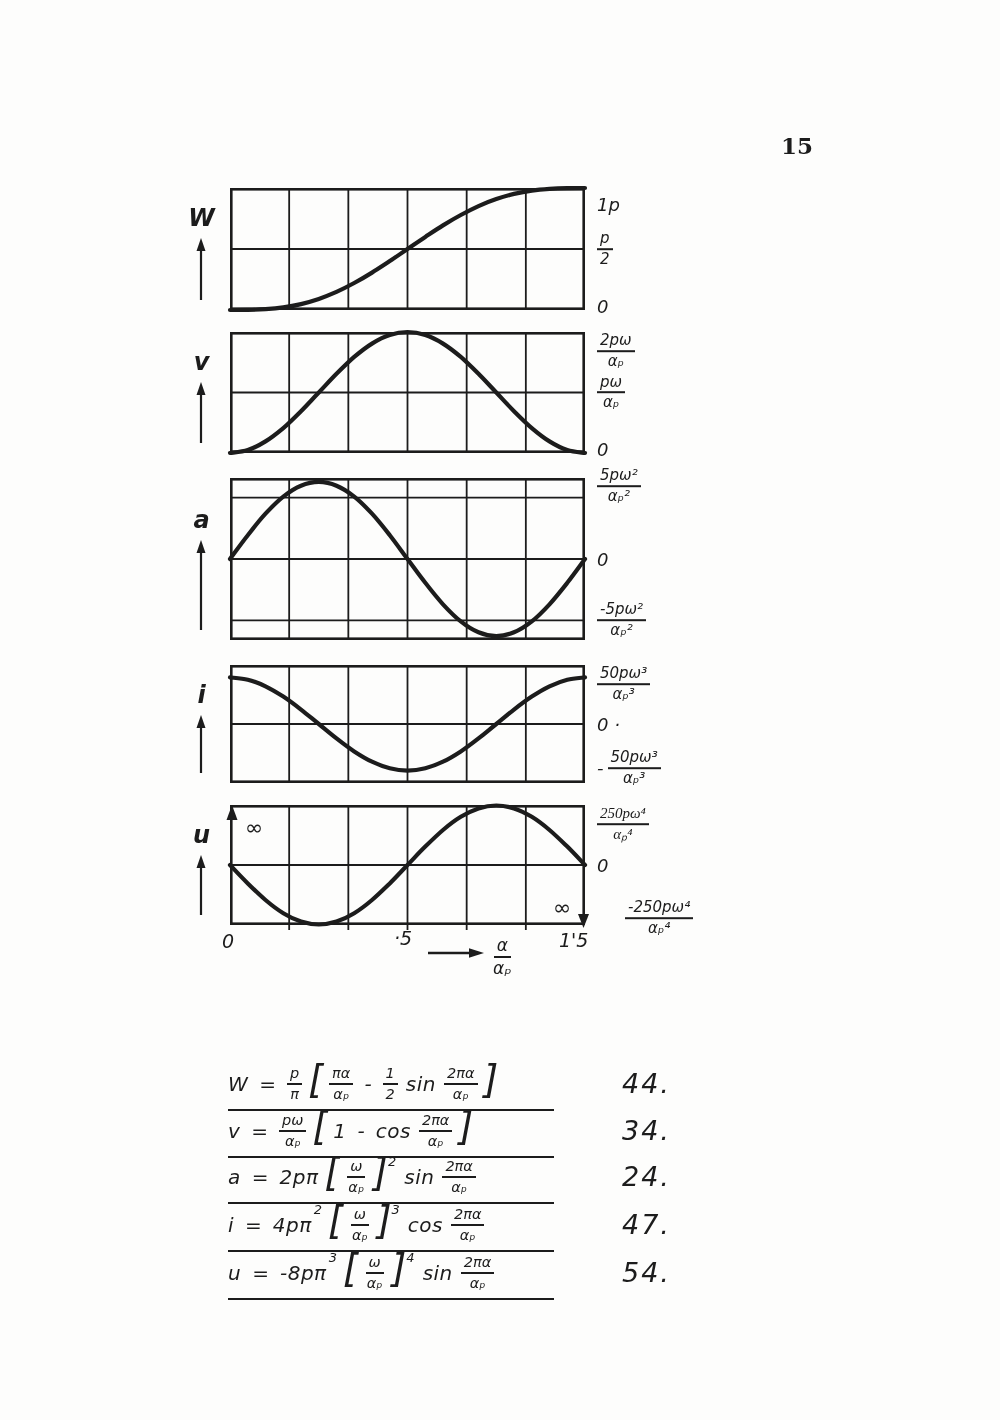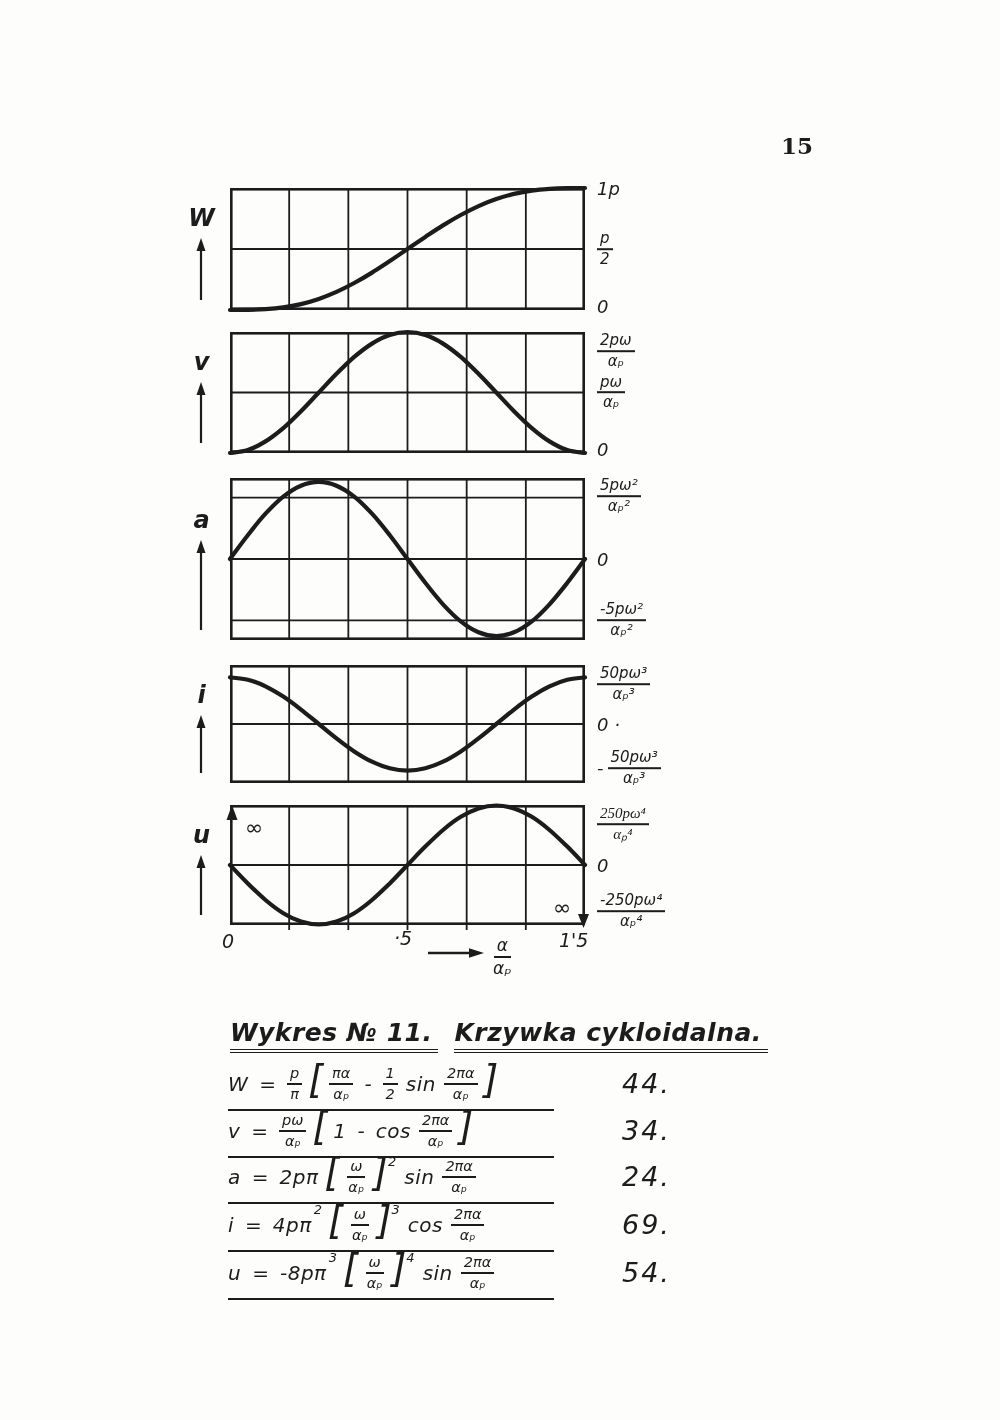--- a/index.html
+++ b/index.html
@@ -56,21 +56,21 @@
           </g>
           <rect x="1.3" y="1.3" width="352.4" height="119.4" fill="none" stroke="#1c1c1c" stroke-width="2.6"></rect>
           <path d="M0.0,122.0C3.0,122.0,11.8,122.0,17.8,121.9C23.7,121.8,29.6,121.6,35.5,121.2C41.4,120.8,47.3,120.3,53.3,119.4C59.2,118.6,65.1,117.5,71.0,116.1C76.9,114.7,82.8,112.9,88.8,110.9C94.7,108.9,100.6,106.5,106.5,103.9C112.4,101.2,118.3,98.2,124.2,95.0C130.2,91.8,136.1,88.3,142.0,84.6C147.9,81.0,153.8,77.0,159.8,73.1C165.7,69.2,171.6,65.0,177.5,61.0C183.4,57.0,189.3,52.8,195.3,48.9C201.2,45.0,207.1,41.0,213.0,37.4C218.9,33.7,224.8,30.2,230.8,27.0C236.7,23.8,242.6,20.8,248.5,18.1C254.4,15.5,260.3,13.1,266.3,11.1C272.2,9.1,278.1,7.3,284.0,5.9C289.9,4.5,295.8,3.4,301.8,2.6C307.7,1.7,313.6,1.2,319.5,0.8C325.4,0.4,331.3,0.2,337.3,0.1C343.2,-0.0,352.0,0.0,355.0,0.0" fill="none" stroke="#1c1c1c" stroke-width="4.2" stroke-linecap="round"></path>
         </svg>
         <div class="axis-letter" style="left: -46px; top: 16px;">W</div>
         <svg width="14" height="62" class="up-arrow" style="left: -36px; top: 50px;">
           <line x1="7" y1="62" x2="7" y2="7" stroke="#1c1c1c" stroke-width="2.2"></line>
           <polygon points="7,0 2.5,13 11.5,13" fill="#1c1c1c"></polygon>
         </svg>
         <div class="right-labels">
-          <div class="rlabel" style="top: 0; justify-content: center;">
+          <div class="rlabel" style="top: 16px; justify-content: center;">
             <span>1p</span>
           </div>
           <div class="rlabel" style="top: 61px;">
             <span class="frac">
               <span class="num">p</span>
               <span class="den">2</span>
             </span>
           </div>
           <div class="rlabel" style="top: 118px;">
             <span>0</span>
@@ -127,21 +127,21 @@
           </g>
           <rect x="1.3" y="1.3" width="352.4" height="159.4" fill="none" stroke="#1c1c1c" stroke-width="2.6"></rect>
           <path d="M0.0,81.0C3.0,77.0,11.8,64.7,17.8,57.2C23.7,49.6,29.6,42.1,35.5,35.7C41.4,29.3,47.3,23.3,53.3,18.6C59.2,13.9,65.1,10.1,71.0,7.7C76.9,5.2,82.8,3.9,88.8,3.9C94.7,3.9,100.6,5.2,106.5,7.7C112.4,10.1,118.3,13.9,124.2,18.6C130.2,23.3,136.1,29.3,142.0,35.7C147.9,42.1,153.8,49.6,159.8,57.2C165.7,64.7,171.6,73.1,177.5,81.0C183.4,88.9,189.3,97.3,195.3,104.8C201.2,112.4,207.1,119.9,213.0,126.3C218.9,132.7,224.8,138.7,230.8,143.4C236.7,148.1,242.6,151.9,248.5,154.3C254.4,156.8,260.3,158.1,266.3,158.1C272.2,158.1,278.1,156.8,284.0,154.3C289.9,151.9,295.8,148.1,301.8,143.4C307.7,138.7,313.6,132.7,319.5,126.3C325.4,119.9,331.3,112.4,337.3,104.8C343.2,97.3,352.0,85.0,355.0,81.0" fill="none" stroke="#1c1c1c" stroke-width="4.2" stroke-linecap="round"></path>
         </svg>
         <div class="axis-letter" style="left: -46px; top: 28px;">a</div>
         <svg width="14" height="90" class="up-arrow" style="left: -36px; top: 62px;">
           <line x1="7" y1="90" x2="7" y2="7" stroke="#1c1c1c" stroke-width="2.2"></line>
           <polygon points="7,0 2.5,13 11.5,13" fill="#1c1c1c"></polygon>
         </svg>
         <div class="right-labels">
-          <div class="rlabel" style="top: 18px;">
+          <div class="rlabel" style="top: 8px;">
             <span class="frac">
               <span class="num">5pω²</span>
               <span class="den">αₚ²</span>
             </span>
           </div>
           <div class="rlabel" style="top: 81px;">
             <span>0</span>
           </div>
           <div class="rlabel" style="top: 142.364px;">
             <span class="frac">
@@ -213,21 +213,21 @@
         <div class="right-labels">
           <div class="rlabel" style="top: 19px; font-family: Liberation Serif, serif;">
             <span class="frac">
               <span class="num">250pω⁴</span>
               <span class="den">αₚ⁴</span>
             </span>
           </div>
           <div class="rlabel" style="top: 60px;">
             <span>0</span>
           </div>
-          <div class="rlabel" style="top: 106px;">
+          <div class="rlabel" style="top: 113px; margin-left: 28px;">
             <span class="frac">
               <span class="num">-250pω⁴</span>
               <span class="den">αₚ⁴</span>
             </span>
           </div>
         </div>
       </div>
     </div>
 
   <div id="xaxis">
@@ -237,23 +237,20 @@
     <svg width="56" height="12" style="position:absolute;left:428px;top:947px;overflow:visible;">
       <line x1="0" y1="6" x2="43" y2="6" stroke="#1c1c1c" stroke-width="2.4"></line>
       <polygon points="56,6 41,1.2 41,10.8" fill="#1c1c1c"></polygon>
     </svg>
     <span class="frac" style="left:490px;top:936px;">
       <span class="num">α</span>
       <span class="den">αₚ</span>
     </span>
   </div>
 
-  <div id="title">
-    <span class="title-seg">Wykres № 11.</span><span class="title-seg">Krzywka cykloidalna.</span>
-  </div>
 
   <div id="equations">
       <div class="eq-row" style="top: 1064px;">
         <span class="eq-formula">
           <span class="tok-t">W</span>
           <span class="tok-op">=</span>
           <span class="frac">
             <span class="num">p</span>
             <span class="den">π</span>
           </span>
@@ -328,21 +325,21 @@
             <span class="den">αₚ</span>
           </span>
           <span class="tok-br">]</span>
           <span class="tok-sup">3</span>
           <span class="tok-fn">cos</span>
           <span class="frac">
             <span class="num">2πα</span>
             <span class="den">αₚ</span>
           </span>
         </span>
-        <span class="eq-num">69.</span>
+        <span class="eq-num">47.</span>
       </div>
       <div class="eq-row" style="top: 1253px;">
         <span class="eq-formula">
           <span class="tok-t">u</span>
           <span class="tok-op">=</span>
           <span class="tok-t">-8pπ</span>
           <span class="tok-sup">3</span>
           <span class="tok-br">[</span>
           <span class="frac">
             <span class="num">ω</span>

